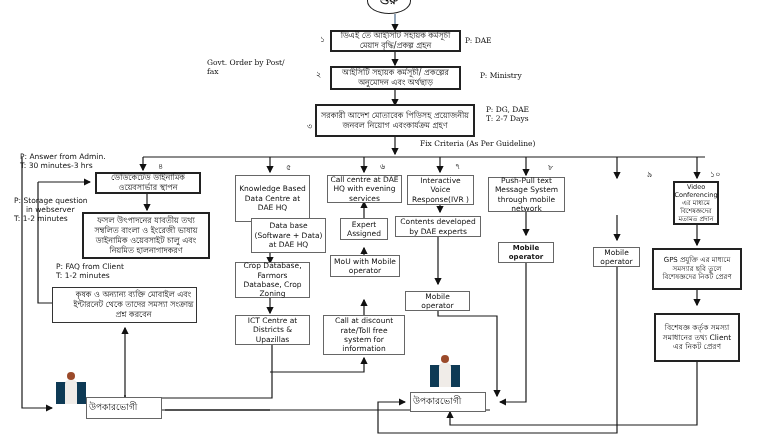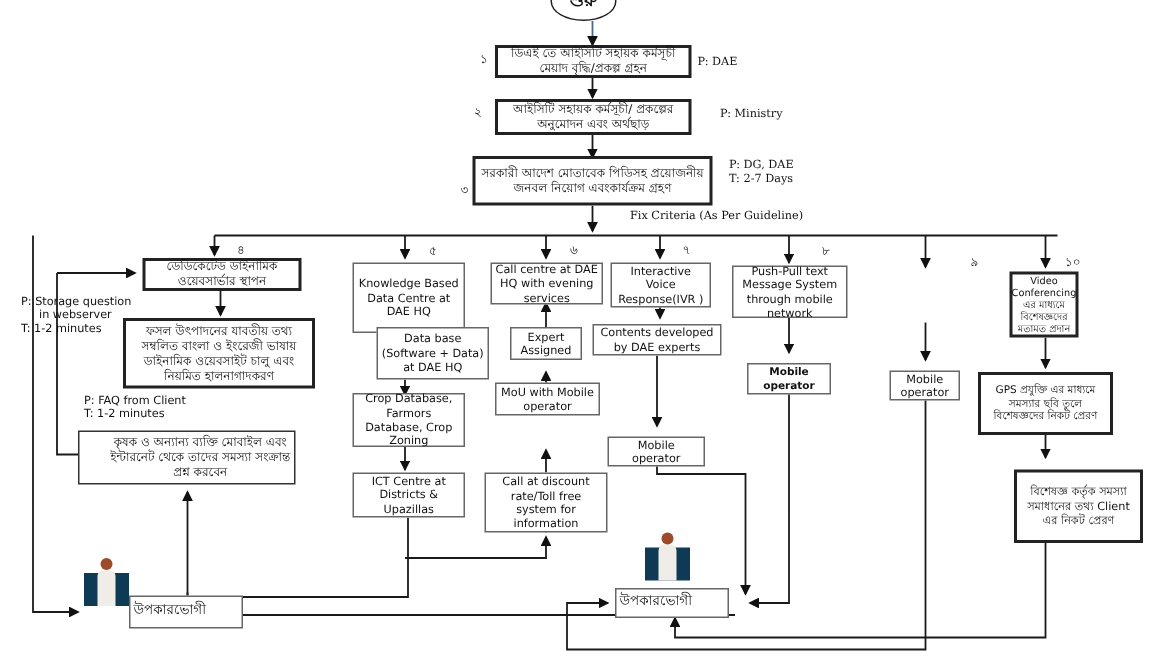--- a/index.html
+++ b/index.html
@@ -90,32 +90,40 @@
 </svg>
 
 <div class="start">
       <span>শুরু</span>
     </div>
 
 <span class="num serif" style="left:320px;top:33px;">১</span>
 <div class="box thick bn" style="left:330px;top:30px;width:131px;height:22px;">ডিএই তে আইসিটি সহায়ক কর্মসূচী মেয়াদ বৃদ্ধি/প্রকল্প গ্রহন</div>
 <span class="lbl serif" style="left:465px;top:36px;">P: DAE</span>
 
+<div class="lbl serif" style="left:207px;top:58px;">
+  <div>Govt. Order by Post/</div>
+  <div>fax</div>
+</div>
 <span class="num serif" style="left:316px;top:68px;">২</span>
 <div class="box thick bn" style="left:330px;top:66px;width:131px;height:24px;">আইসিটি সহায়ক কর্মসূচী/ প্রকল্পের অনুমোদন এবং অর্থছাড়</div>
 <span class="lbl serif" style="left:480px;top:71px;">P: Ministry</span>
 
 <span class="num serif" style="left:307px;top:120px;">৩</span>
 <div class="box thick bn" style="left:315px;top:104px;width:160px;height:33px;">সরকারী আদেশ মোতাবেক পিডিসহ প্রয়োজনীয় জনবল নিয়োগ এবংকার্যক্রম গ্রহণ</div>
 <div class="lbl serif" style="left:486px;top:105px;">
   <div>P: DG, DAE</div>
   <div>T: 2-7 Days</div>
 </div>
 <span class="lbl serif" style="left:420px;top:139px;">Fix Criteria (As Per Guideline)</span>
 
+<div class="lbl" style="left:20px;top:152px;">
+  <div>P: Answer from Admin.</div>
+  <div>T: 30 minutes-3 hrs</div>
+</div>
 <span class="num" style="left:158px;top:160px;">৪</span>
 <div class="box thick bn" style="left:95px;top:172px;width:106px;height:22px;">ডেডিকেটেড ডাইনামিক ওয়েবসার্ভার স্থাপন</div>
 <div class="lbl" style="left:14px;top:196px;">
   <div>P: Storage question</div>
   <div style="padding-left:12px">in webserver</div>
   <div>T: 1-2 minutes</div>
 </div>
 <div class="box thick bn" style="left:82px;top:212px;width:128px;height:47px;">ফসল উৎপাদনের যাবতীয় তথ্য সম্বলিত বাংলা ও ইংরেজী ভাষায় ডাইনামিক ওয়েবসাইট চালু এবং নিয়মিত হালনাগাদকরণ</div>
 <div class="lbl" style="left:56px;top:262px;">
   <div>P: FAQ from Client</div>
@@ -149,21 +157,21 @@
 <span class="num" style="left:548px;top:161px;">৮</span>
 <div class="box grey" style="left:488px;top:177px;width:77px;height:35px;">Push-Pull text Message System through mobile network</div>
 <div class="box grey" style="left:498px;top:242px;width:56px;height:21px;font-weight:bold;font-size:7px;">Mobile operator</div>
 
 <span class="num" style="left:647px;top:168px;">৯</span>
 <div class="box grey" style="left:593px;top:247px;width:47px;height:20px;">Mobile operator</div>
 
 <span class="num" style="left:710px;top:168px;">১০</span>
 <div class="box thick bn" style="left:673px;top:181px;width:46px;height:44px;font-size:6.5px;">Video Conferencing এর মাধ্যমে বিশেষজ্ঞদের মতামত প্রদান</div>
 <div class="box thick bn" style="left:652px;top:248px;width:90px;height:42px;font-size:7px;">GPS প্রযুক্তি এর মাধ্যমে সমস্যার ছবি তুলে বিশেষজ্ঞদের নিকট প্রেরণ</div>
-<div class="box thick bn" style="left:676px;top:313px;width:86px;height:49px;font-size:7.5px;">বিশেষজ্ঞ কর্তৃক সমস্যা সমাধানের তথ্য Client এর নিকট প্রেরণ</div>
+<div class="box thick bn" style="left:654px;top:313px;width:86px;height:49px;font-size:7.5px;">বিশেষজ্ঞ কর্তৃক সমস্যা সমাধানের তথ্য Client এর নিকট প্রেরণ</div>
 
 <div class="person" style="left:430px;top:355px;">
       <div class="bg"></div>
       <div class="body"></div>
       <div class="head"></div>
     </div>
 <div class="box grey bn" style="left:410px;top:392px;width:76px;height:20px;justify-content:flex-start;font-size:9px;">উপকারভোগী</div>
 
 </div>
 

